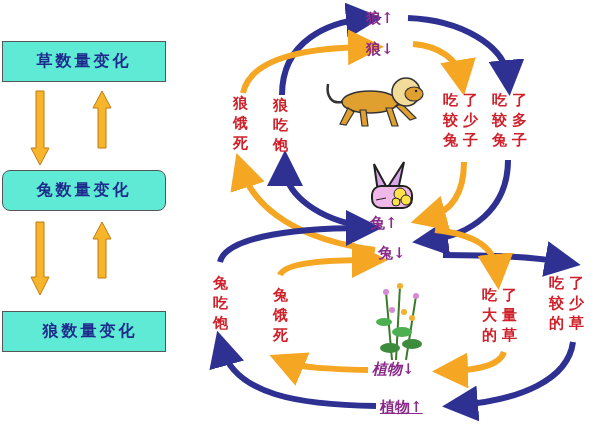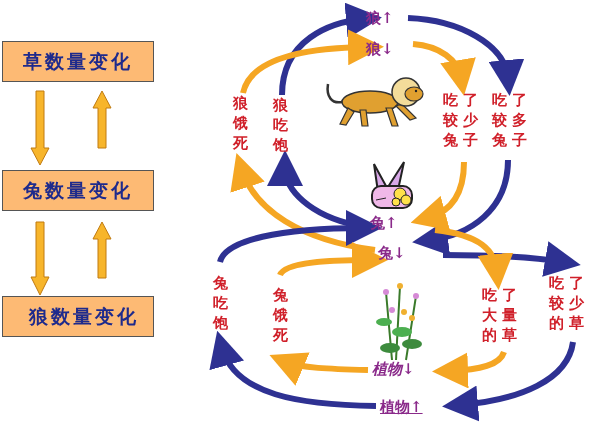--- a/index.html
+++ b/index.html
@@ -1,28 +1,28 @@
 <!DOCTYPE html>
 <html><head>
 <meta charset="utf-8">
 <style>
   html, body { margin:0; padding:0; background:#ffffff; }
   body { width:600px; height:431px; position:relative; overflow:hidden; font-family:"DejaVu Sans", sans-serif; }
-  .box { position:absolute; left:2px; width:152px; height:41px; border:1.5px solid #555; background:#fdba74; box-sizing:border-box; display:flex; align-items:center; justify-content:center; font-family:"DejaVu Serif", serif; font-size:19px; color:#1e2a8c; letter-spacing:3px; font-weight:bold; }
+  .box { position:absolute; left:2px; width:164px; height:41px; border:1.5px solid #555; background:#5eead4; box-sizing:border-box; display:flex; align-items:center; justify-content:center; font-family:"DejaVu Serif", serif; font-size:16px; color:#1e2a8c; letter-spacing:3px; font-weight:bold; }
   .lbl { position:absolute; font-family:"DejaVu Serif", serif; font-size:15px; color:#8a2a8a; white-space:nowrap; font-weight:bold; }
   .vlbl { position:absolute; font-family:"DejaVu Serif", serif; font-size:15px; color:#d0202a; line-height:20px; width:18px; word-wrap:break-word; font-weight:bold; }
   .col { display:inline-block; vertical-align:top; width:20px; }
   svg.overlay { position:absolute; left:0; top:0; }
 </style>
 </head>
 <body>
 
 <div class="box" style="top:41px;">草数量变化</div>
-<div class="box" style="top:170px;">兔数量变化</div>
-<div class="box" style="top:296px;padding-left:12px;">狼数量变化</div>
+<div class="box" style="top:170px;border-radius:8px;">兔数量变化</div>
+<div class="box" style="top:311px;padding-left:12px;">狼数量变化</div>
 
 <svg class="overlay" width="600" height="431">
   <defs>
     <marker id="hb" markerWidth="6" markerHeight="6" refX="3" refY="3" orient="auto" markerUnits="strokeWidth">
         <path d="M0,0 L6,3 L0,6 z" fill="#2e3192"></path>
       </marker>
     <marker id="ho" markerWidth="6" markerHeight="6" refX="3" refY="3" orient="auto" markerUnits="strokeWidth">
         <path d="M0,0 L6,3 L0,6 z" fill="#f5a623"></path>
       </marker>
   </defs>

